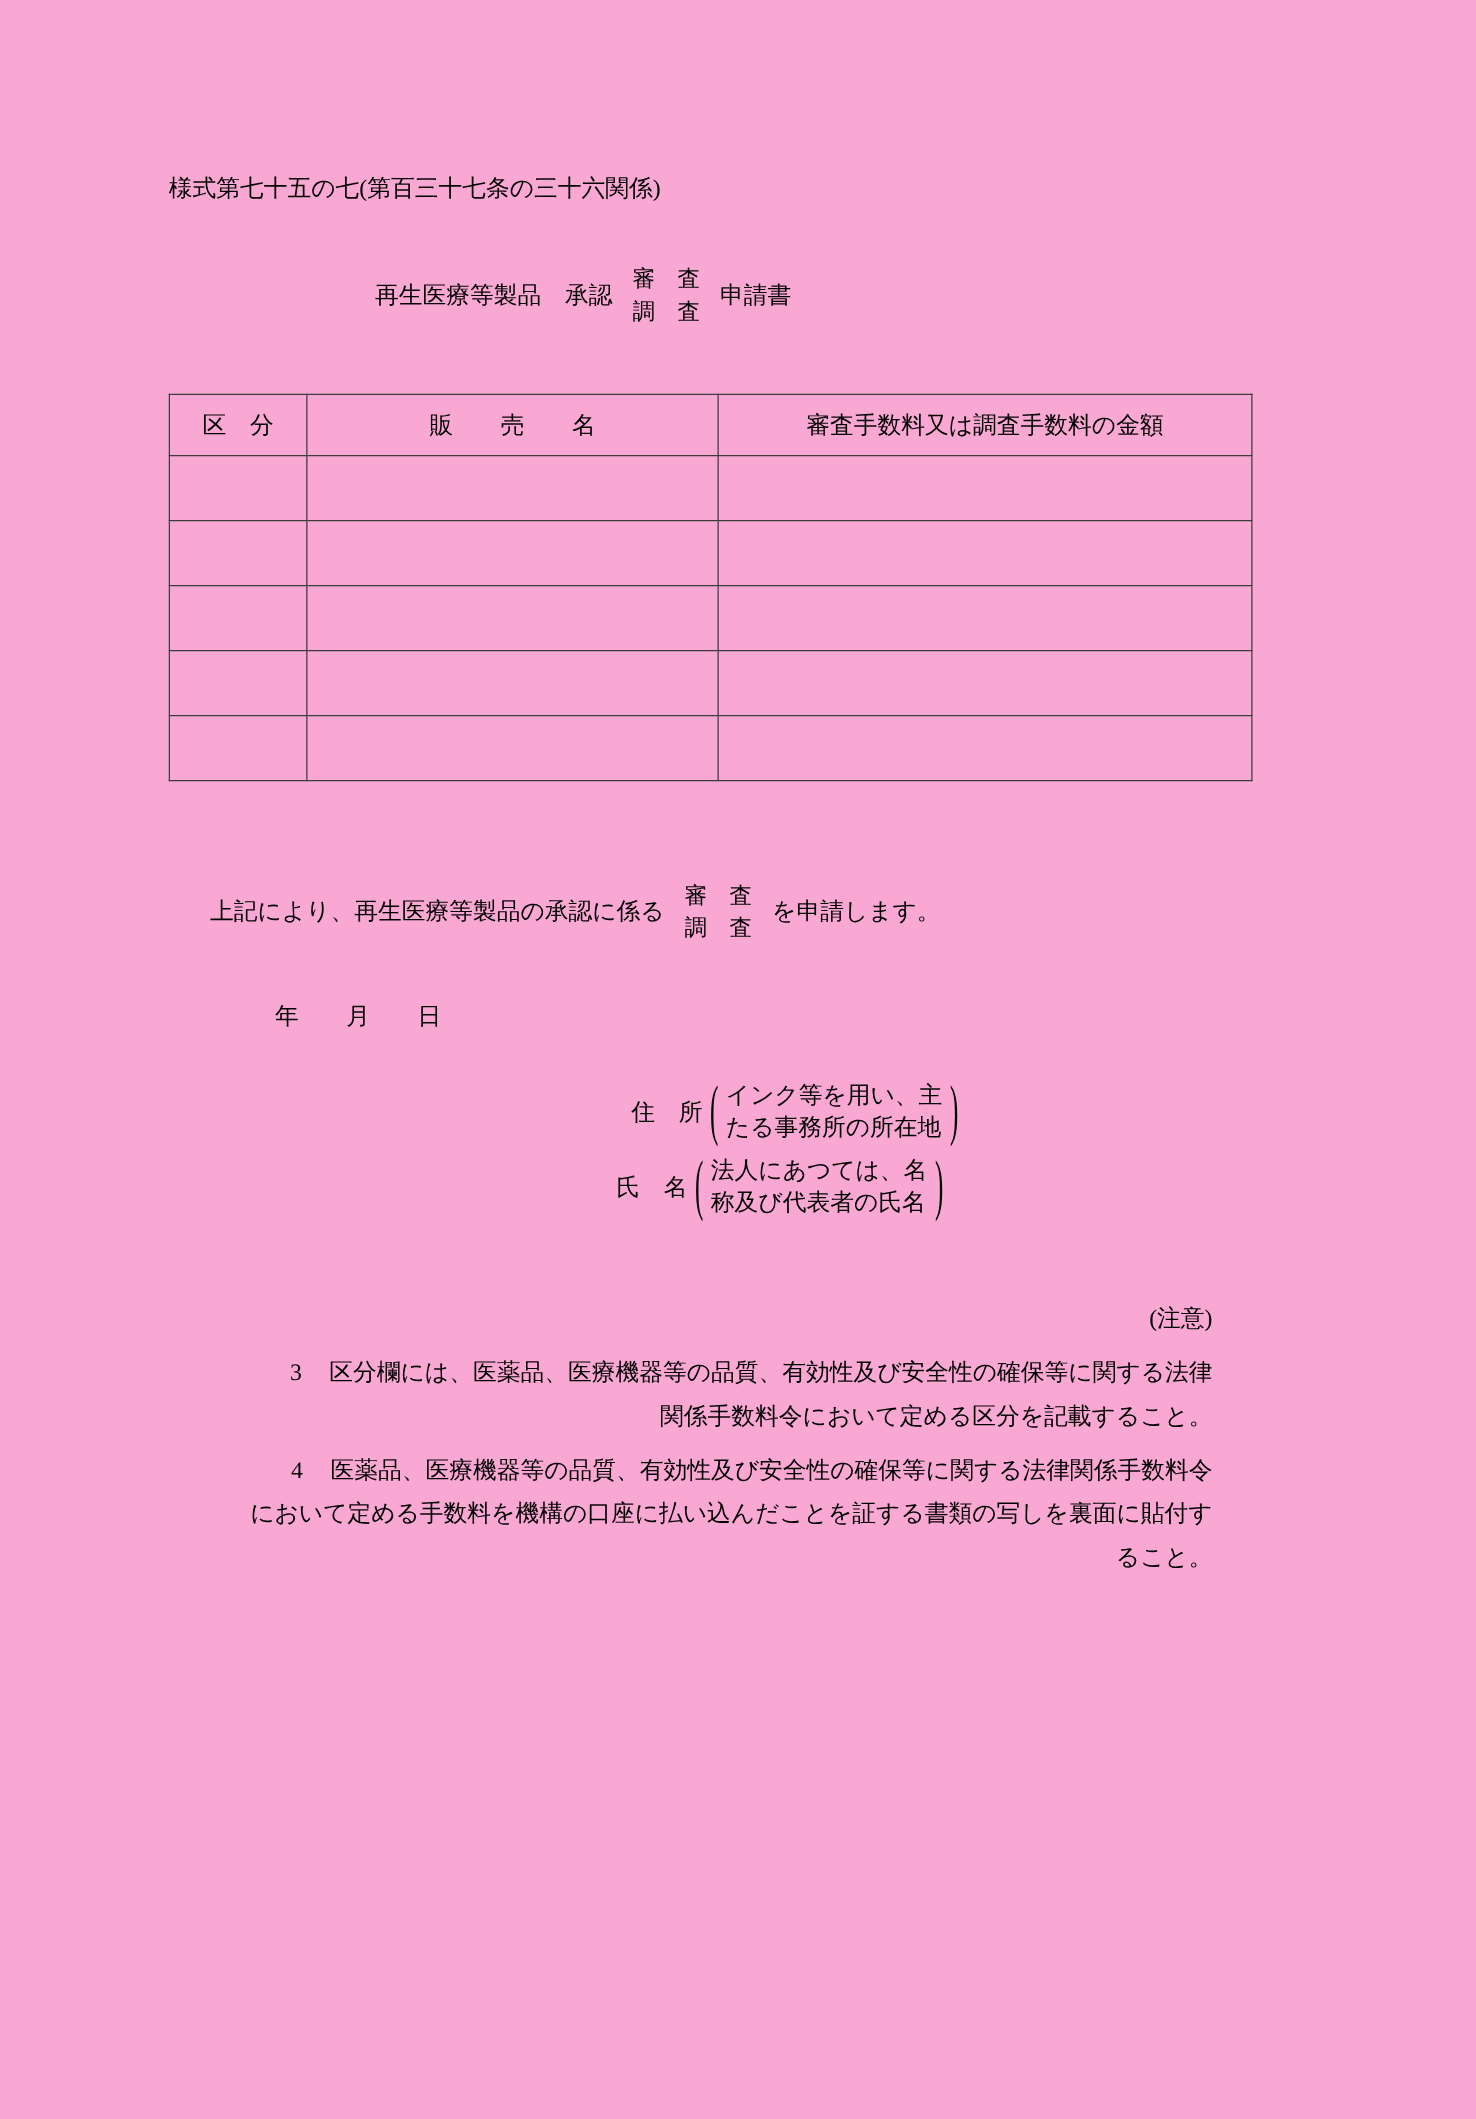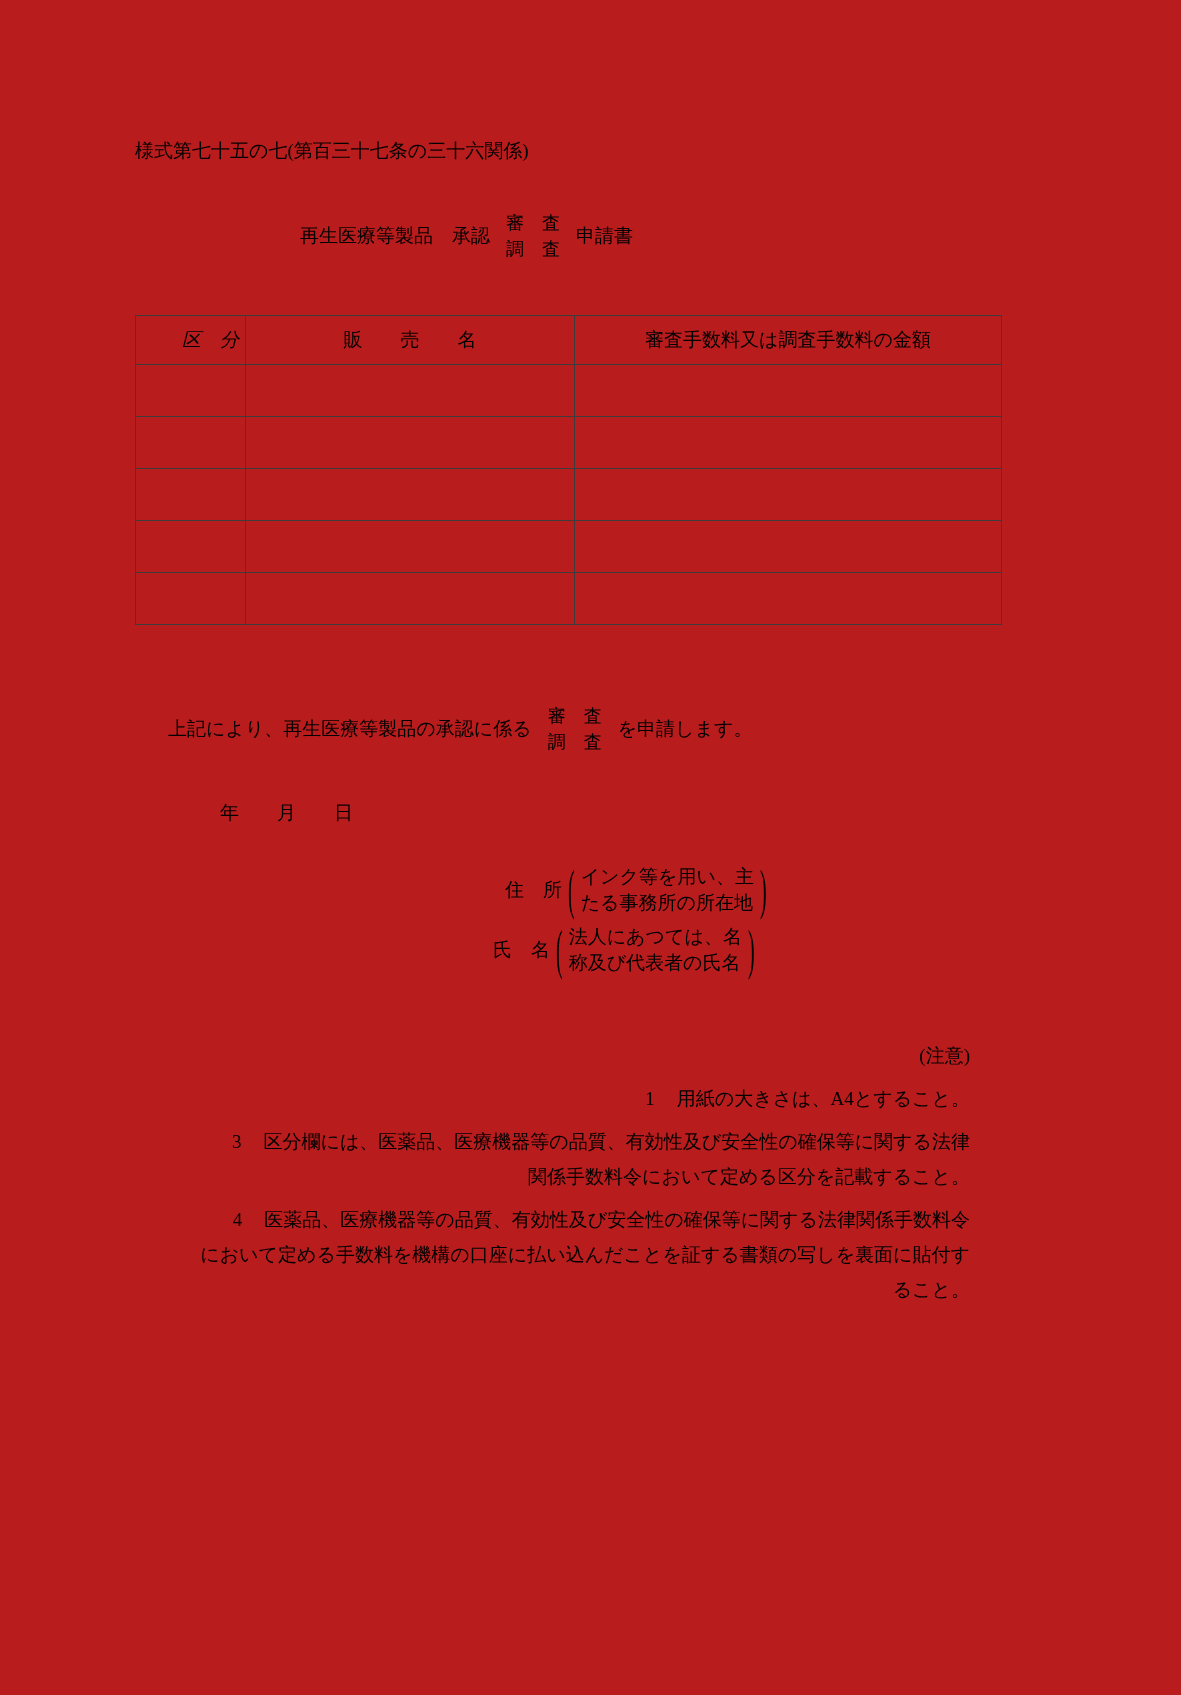--- a/index.html
+++ b/index.html
@@ -1,20 +1,20 @@
 <!DOCTYPE html>
 <html><head>
 <meta charset="utf-8">
 <style>
   html, body { margin: 0; padding: 0; background: #ffffff; }
   .page {
     position: relative;
     width: 1181px;
     height: 1695px;
-    background: #b91c1c;
+    background: #f9a8d4;
     color: #000000;
     font-family: "Liberation Serif", "DejaVu Serif", serif;
     font-size: 19px;
     overflow: hidden;
   }
   .abs { position: absolute; }
   .ws { white-space: pre; }
   .hrow { display: flex; align-items: center; }
   .stack {
     display: inline-block;
@@ -26,21 +26,21 @@
   .stack div { white-space: pre; }
 
   table.fee { border-collapse: collapse; table-layout: fixed; }
   table.fee th, table.fee td {
     border: 1px solid #3c3c3c;
     font-weight: normal;
     font-size: 19px;
     padding: 0 6px;
     vertical-align: middle;
   }
-  th.c1 { width: 97px;  height: 48px; text-align: right; font-style: italic; }
+  th.c1 { width: 97px;  height: 48px; text-align: center; }
   th.c2 { width: 316px; text-align: center; }
   th.c3 { width: 414px; text-align: center; }
   tr.empty td { height: 51px; }
   td.total-label { height: 44px; letter-spacing: 7px; padding-left: 10px; }
 
   .paren {
     display: inline-block;
     font-size: 20px;
     transform: scaleY(2.7);
     margin: 0 6px;
@@ -132,23 +132,20 @@
       <div>法人にあつては、名</div>
       <div>称及び代表者の氏名</div>
     </span>
     <span class="paren">)</span>
   </div>
 
 
   <div class="abs notes" style="left:150px; top:1038px;">
     <div class="notes-title">(注意)</div>
     <div class="note">
-      <span class="num">1</span><span>用紙の大きさは、A4とすること。</span>
-    </div>
-    <div class="note">
       <span class="num">3</span><span>区分欄には、医薬品、医療機器等の品質、有効性及び安全性の確保等に関する法律関係手数料令において定める区分を記載すること。</span>
     </div>
     <div class="note">
       <span class="num">4</span><span>医薬品、医療機器等の品質、有効性及び安全性の確保等に関する法律関係手数料令において定める手数料を機構の口座に払い込んだことを証する書類の写しを裏面に貼付すること。</span>
     </div>
   </div>
 
 </div>
 
 </body></html>

